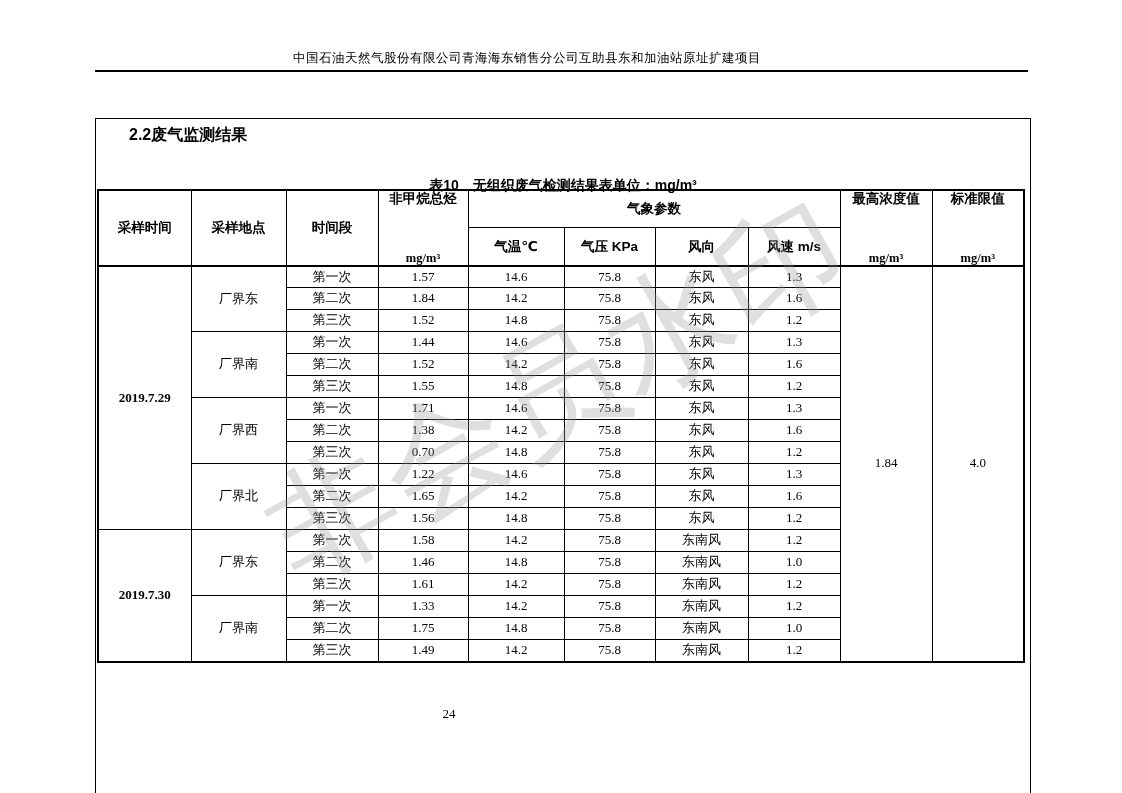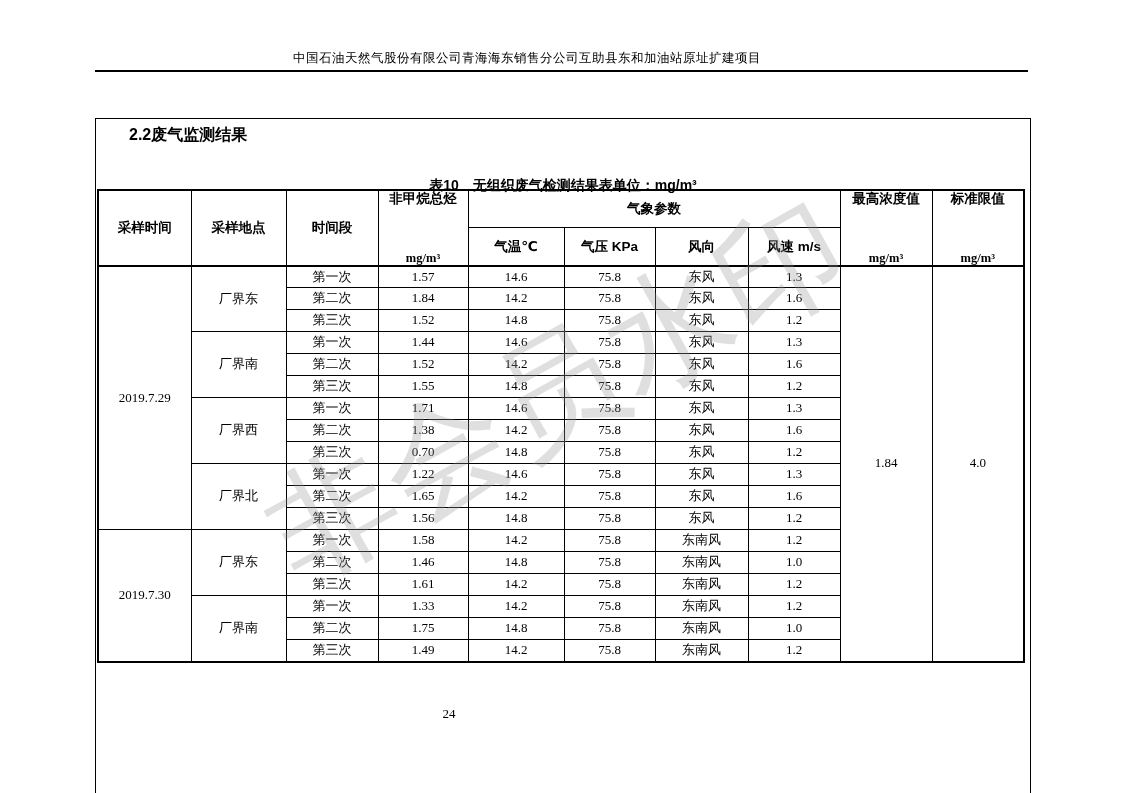--- a/index.html
+++ b/index.html
@@ -49,21 +49,21 @@
   table.results{border:2px solid #000;}
   table.results thead th{
     font-family:"Liberation Sans","DejaVu Sans",sans-serif;
     font-weight:bold;font-size:13.5px;
   }
   table.results thead tr.sub th{height:23px;}
   table.results thead tr.main th{height:22px;}
   table.results tbody tr{height:22px;}
   table.results tbody tr:first-child td{border-top:2px solid #000;}
   table.results td{font-size:13px;}
-  td.date-cell{font-size:13px;}
+  td.date-cell{font-size:13px;font-weight:bold;}
   td.merged-tall{padding-top:133px;vertical-align:middle;}
   .unit-line{font-weight:bold;font-family:"Liberation Serif","DejaVu Serif",serif;font-size:12.5px;margin-top:44px;}
   
   .watermark{
     position:absolute;left:240px;top:320px;width:640px;height:150px;
     font-size:126px;line-height:140px;white-space:nowrap;
     font-family:"Liberation Sans","DejaVu Sans",sans-serif;
     color:rgba(150,150,150,0.30);
     transform:rotate(-29deg);transform-origin:center center;
     pointer-events:none;z-index:5;letter-spacing:2px;

